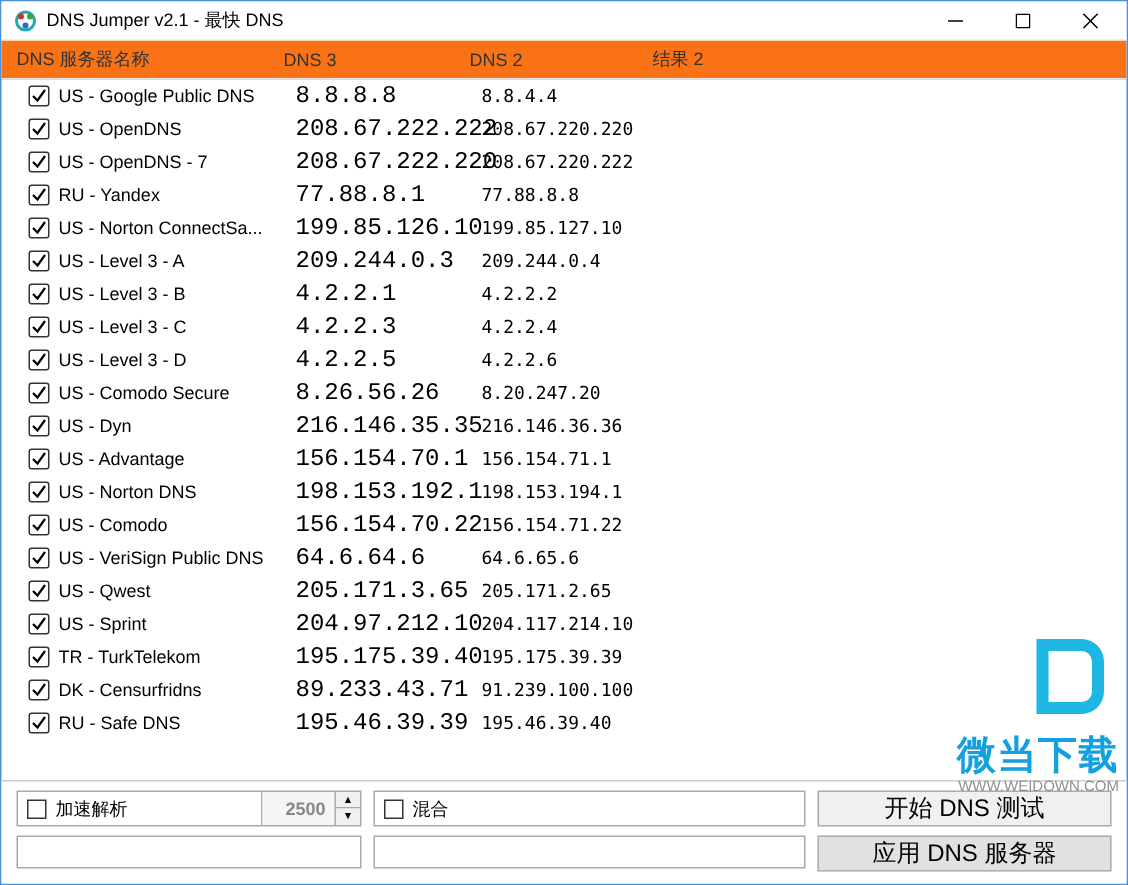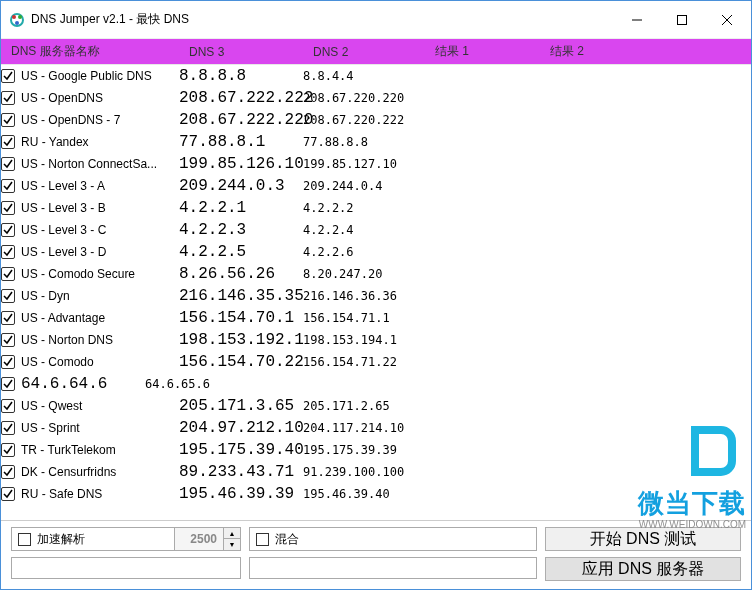--- a/index.html
+++ b/index.html
@@ -1,33 +1,33 @@
 <!DOCTYPE html>
 <html><head>
 <meta charset="utf-8">
 <style>
 * { box-sizing: border-box; margin: 0; padding: 0; }
 body { font-family: "Microsoft YaHei", "Segoe UI", Tahoma, sans-serif; font-size: 12px; background: #fff; width: 752px; height: 590px; overflow: hidden; position: relative; }
 .window { border: 1px solid #4a90d9; width: 752px; height: 590px; display: flex; flex-direction: column; background: #fff; }
-.titlebar { height: 38px; background: #fff; display: flex; align-items: center; padding: 0 2px 0 8px; border-bottom: 1px solid #eee; }
+.titlebar { height: 26px; background: #fff; display: flex; align-items: center; padding: 0 2px 0 8px; border-bottom: 1px solid #eee; }
 .titlebar-icon { width: 16px; height: 16px; margin-right: 6px; display: inline-flex; }
 .titlebar-title { flex: 1; font-size: 12px; color: #000; }
 .win-controls { display: flex; }
 .win-btn { width: 45px; height: 29px; display: flex; align-items: center; justify-content: center; cursor: pointer; }
 .win-btn svg { width: 10px; height: 10px; }
 .content { flex: 1; display: flex; flex-direction: column; overflow: hidden; }
-.table-header { display: flex; height: 26px; background: #d946ef; border-bottom: 1px solid #e8e8e8; align-items: center; padding-left: 10px; }
+.table-header { display: flex; height: 26px; background: #f97316; border-bottom: 1px solid #e8e8e8; align-items: center; padding-left: 10px; }
 .th { font-size: 12px; color: #333; padding-right: 4px; white-space: nowrap; overflow: hidden; border-right: 1px solid transparent; }
 .th-name { width: 178px; }
 .th-dns1 { width: 124px; }
 .th-dns2 { width: 122px; }
 .th-r1 { width: 115px; }
 .th-r2 { flex: 1; }
 .table-body { flex: 1; overflow-y: auto; overflow-x: hidden; }
-.row { display: flex; height: 22px; align-items: center; padding-left: 0; border-bottom: 0; white-space: nowrap; }
+.row { display: flex; height: 22px; align-items: center; padding-left: 18px; border-bottom: 0; white-space: nowrap; }
 .row .chk { width: 14px; height: 14px; border: 1px solid #333; border-radius: 2px; margin-right: 6px; display: inline-flex; align-items: center; justify-content: center; cursor: pointer; flex: 0 0 auto; }
 .row .chk svg { width: 10px; height: 10px; }
 .row .name { width: 158px; overflow: hidden; text-overflow: ellipsis; }
 .row .dns1 { width: 124px; font-family: Liberation Mono, monospace; font-size: 16px; }
 .row .dns2 { width: 122px; font-family: Consolas, monospace; font-size: 12px; }
 .bottom { border-top: 1px solid #ccc; padding: 6px 10px 8px 10px; background: #fff; display: grid; grid-template-columns: 230px 288px 1fr; gap: 8px; }
 .bottom-cell { display: flex; flex-direction: column; gap: 6px; }
 .ctrl-row1 { display: flex; align-items: center; border: 1px solid #aaa; height: 24px; }
 .ctrl-row1 .chk2 { width: 13px; height: 13px; border: 1px solid #333; margin: 0 6px; display: inline-flex; align-items: center; justify-content: center; cursor: pointer; }
 .ctrl-label { flex: 1; font-size: 12px; }
@@ -76,21 +76,20 @@
           </svg>
         </div>
     </div>
   </div>
 
   <div class="content">
     <div class="table-header">
       <div class="th th-name">DNS 服务器名称</div>
       <div class="th th-dns1">DNS 3</div>
       <div class="th th-dns2">DNS 2</div>
-      <div class="th th-r1">结果 1</div>
       <div class="th th-r2">结果 2</div>
     </div>
     <div class="table-body" id="tbody">
         <div class="row">
           <span class="chk">
             <svg viewBox="0 0 10 10">
               <polyline points="1,5 4,8 9,1" fill="none" stroke="#000" stroke-width="1.5"></polyline>
             </svg>
           </span>
           <span class="name">US - Google Public DNS</span>
@@ -226,20 +225,21 @@
           <span class="name">US - Comodo</span>
           <span class="dns1">156.154.70.22</span>
           <span class="dns2">156.154.71.22</span>
         </div>
         <div class="row">
           <span class="chk">
             <svg viewBox="0 0 10 10">
               <polyline points="1,5 4,8 9,1" fill="none" stroke="#000" stroke-width="1.5"></polyline>
             </svg>
           </span>
+          <span class="name">US - VeriSign Public DNS</span>
           <span class="dns1">64.6.64.6</span>
           <span class="dns2">64.6.65.6</span>
         </div>
         <div class="row">
           <span class="chk">
             <svg viewBox="0 0 10 10">
               <polyline points="1,5 4,8 9,1" fill="none" stroke="#000" stroke-width="1.5"></polyline>
             </svg>
           </span>
           <span class="name">US - Qwest</span>

